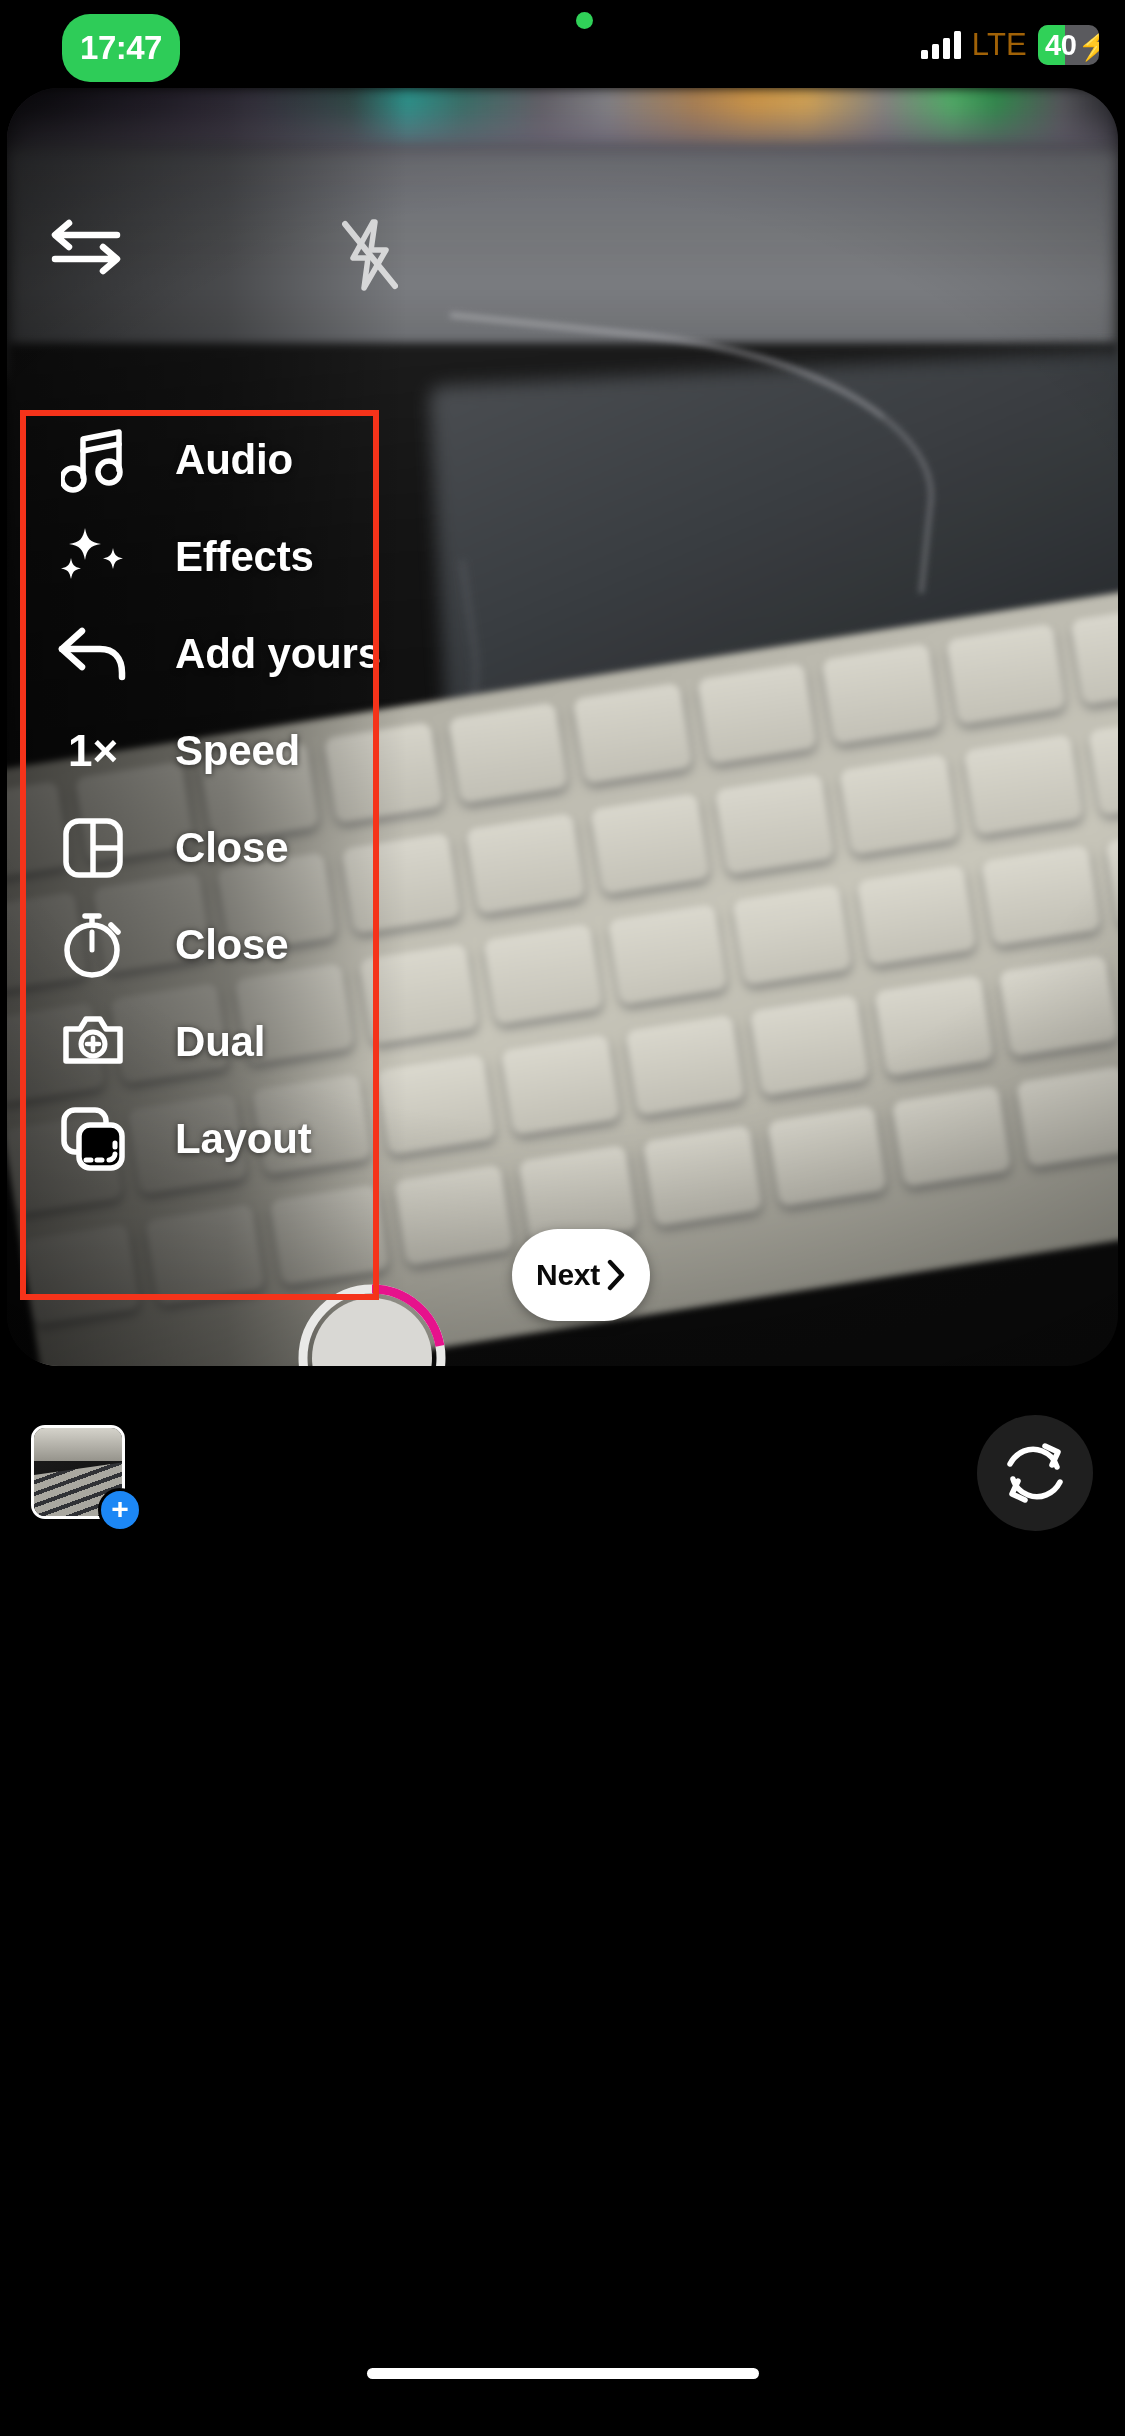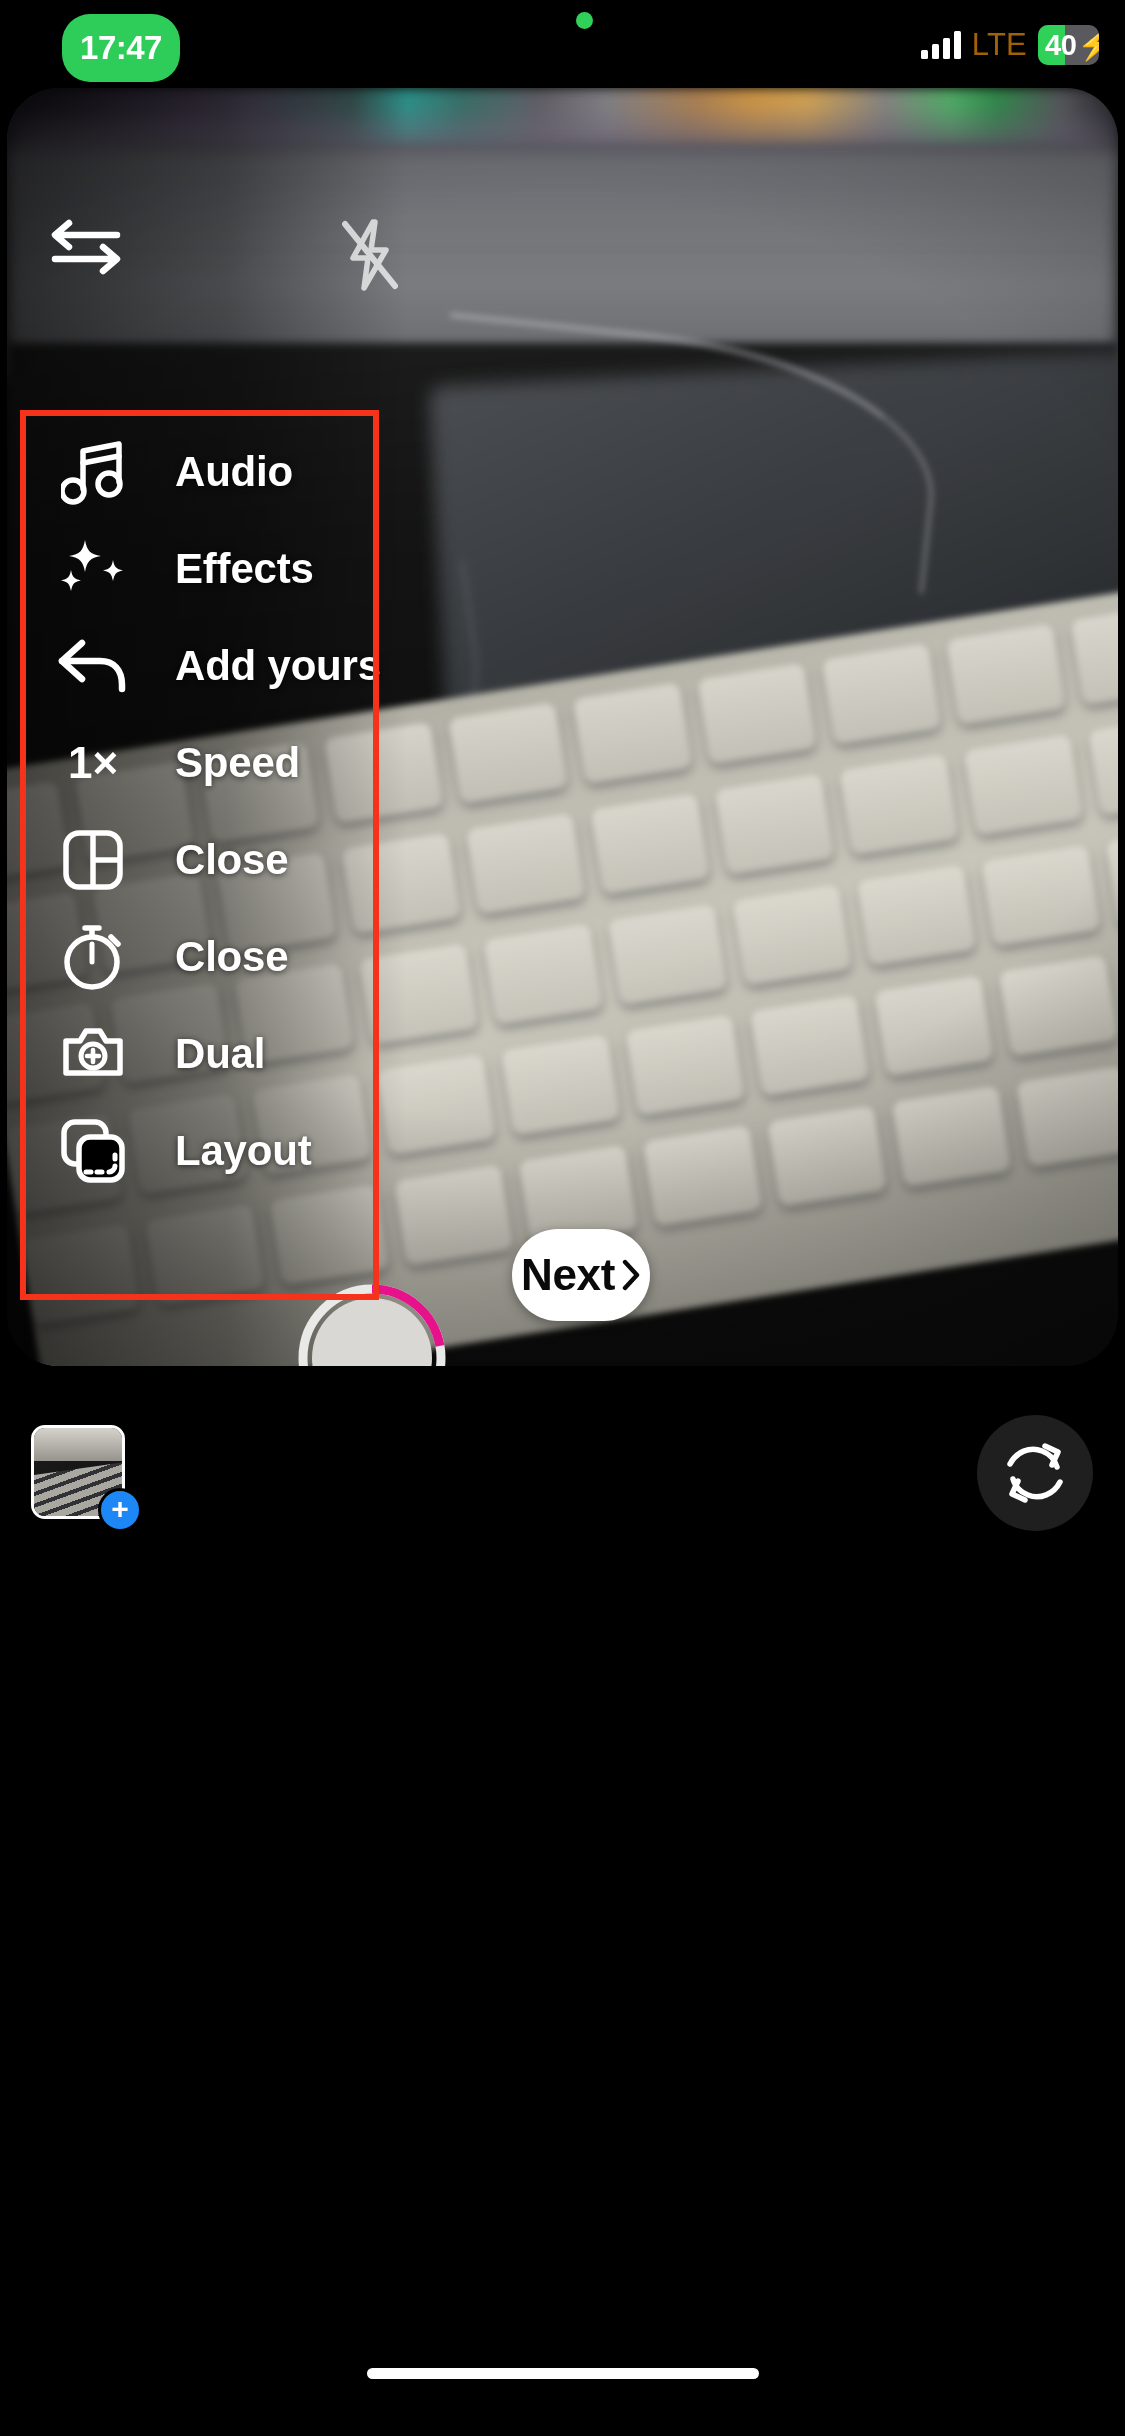--- a/index.html
+++ b/index.html
@@ -150,21 +150,21 @@
     display:flex; align-items:center; justify-content:center;
   }
   .flash-btn {
     position:absolute; left:318px; top:98px; width:90px; height:78px;
     display:flex; align-items:center; justify-content:center;
     opacity:0.72;
   }
 
   
   .menu {
-    position:absolute; left:30px; top:335px;
+    position:absolute; left:30px; top:323px;
     width:340px; z-index:20;
   }
   .menu-item {
     position:relative; height:97px;
     display:flex; align-items:center;
   }
   .menu-icon {
     width:92px; min-width:92px; height:92px; margin-left:10px;
     display:flex; align-items:center; justify-content:center;
     color:#ffffff;
@@ -195,21 +195,21 @@
     width:150px; height:150px; z-index:25;
   }
   .next-btn {
     position:absolute; left:505px; top:1141px;
     width:138px; height:92px; border-radius:46px;
     background:#ffffff;
     display:flex; align-items:center; justify-content:center; gap:6px;
     z-index:25;
     box-shadow:0 3px 12px rgba(0,0,0,0.35);
   }
-  .next-btn .ntxt { color:#0a0a0a; font-size:44px; font-weight:600; letter-spacing:-0.3px; }
+  .next-btn .ntxt { color:#0a0a0a; font-size:30px; font-weight:600; letter-spacing:-0.3px; }
   .next-btn .nchev { color:#0a0a0a; display:flex; align-items:center; }
 
   
   .bottombar {
     position:absolute; left:0; top:1380px; width:1125px; height:1056px;
     background:#000;
   }
   .gallery-thumb {
     position:absolute; left:31px; top:45px;
     width:94px; height:94px; border-radius:14px;

